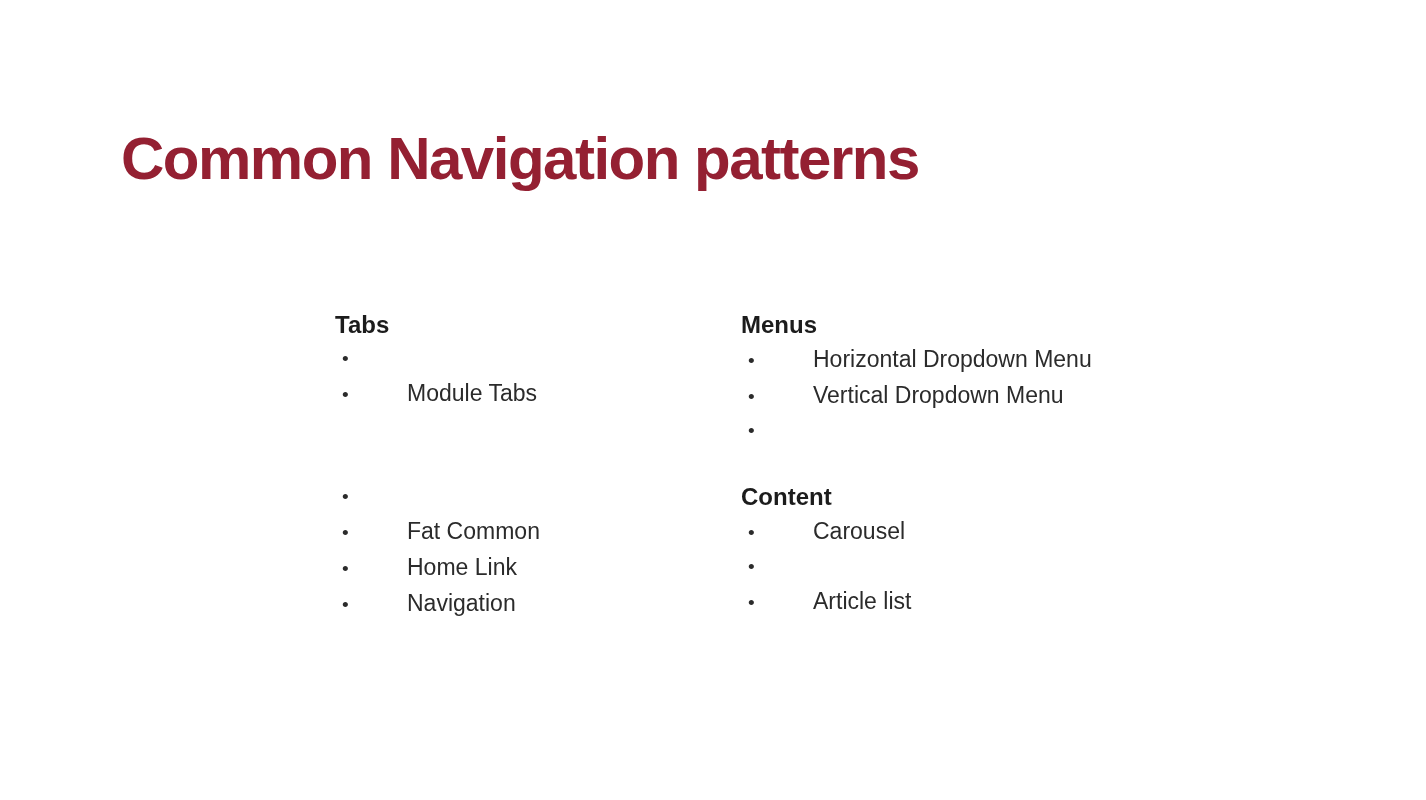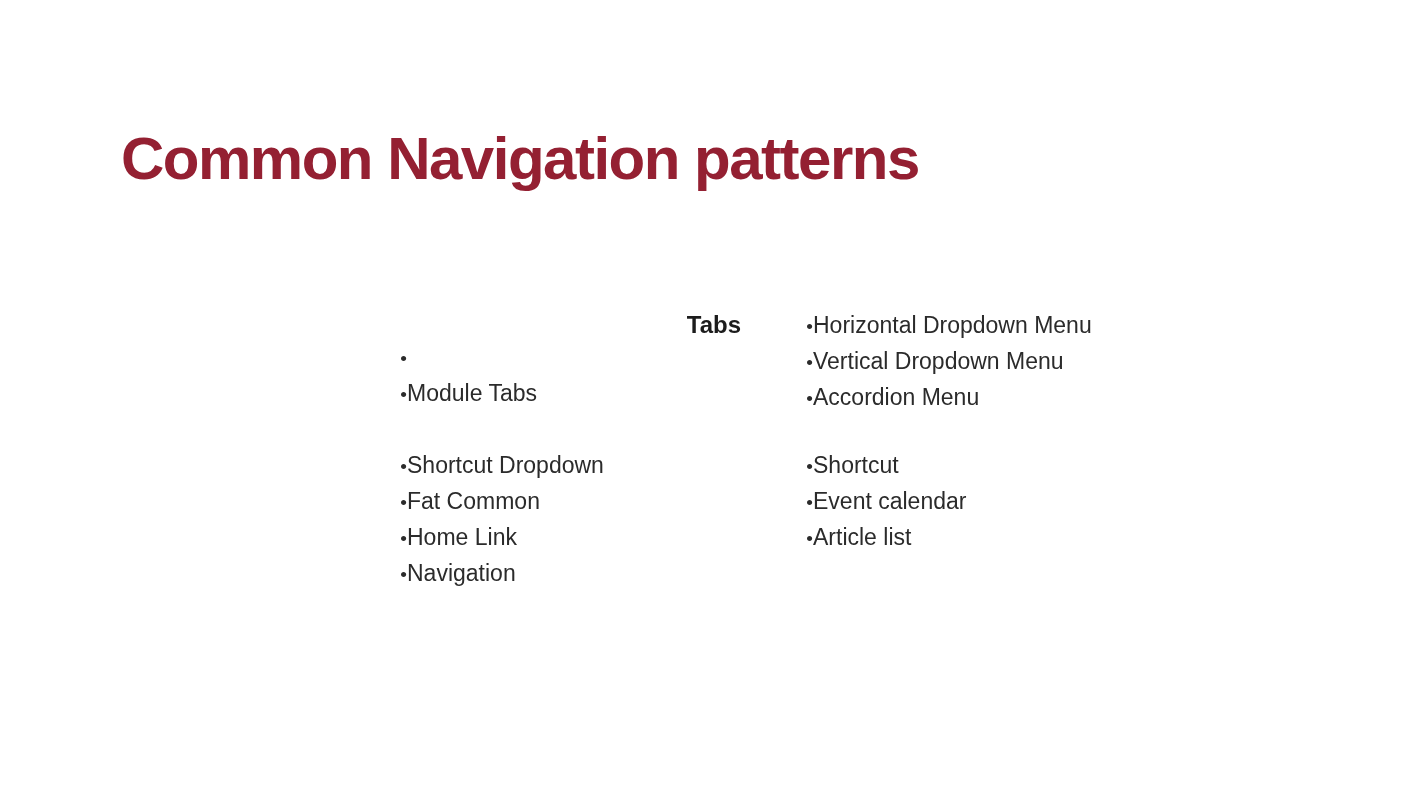--- a/index.html
+++ b/index.html
@@ -26,21 +26,20 @@
     white-space: nowrap;
     margin-top: 12px;
   }
   .content-grid {
     position: absolute;
     left: 335px;
     top: 308px;
     display: grid;
     grid-template-columns: 406px 470px;
     row-gap: 32px;
-    text-align: right;
   }
   .section {
     color: #222222;
   }
   .section-heading {
     font-size: 24px;
     font-weight: bold;
     line-height: 34px;
     color: #1c1c1c;
     white-space: nowrap;
@@ -82,66 +81,65 @@
           <span class="bullet">•</span>
         </li>
         <li>
           <span class="bullet">•</span>
           <span>Module Tabs</span>
         </li>
       </ul>
     </div>
 
     <div class="section">
+      <div class="section-heading">Menus</div>
       <ul>
         <li>
           <span class="bullet">•</span>
           <span>Horizontal Dropdown Menu</span>
         </li>
         <li>
           <span class="bullet">•</span>
           <span>Vertical Dropdown Menu</span>
         </li>
         <li>
           <span class="bullet">•</span>
-          <span>Accordion Menu</span>
         </li>
       </ul>
     </div>
 
     <div class="section">
       <ul>
         <li>
           <span class="bullet">•</span>
-          <span>Shortcut Dropdown</span>
         </li>
         <li>
           <span class="bullet">•</span>
           <span>Fat Common</span>
         </li>
         <li>
           <span class="bullet">•</span>
           <span>Home Link</span>
         </li>
         <li>
           <span class="bullet">•</span>
           <span>Navigation</span>
         </li>
       </ul>
     </div>
 
     <div class="section">
+      <div class="section-heading">Content</div>
       <ul>
         <li>
           <span class="bullet">•</span>
-          <span>Shortcut</span>
+          <span>Carousel</span>
         </li>
         <li>
           <span class="bullet">•</span>
-          <span>Event calendar</span>
         </li>
         <li>
           <span class="bullet">•</span>
           <span>Article list</span>
         </li>
       </ul>
     </div>
 
   </div>
 </div>

